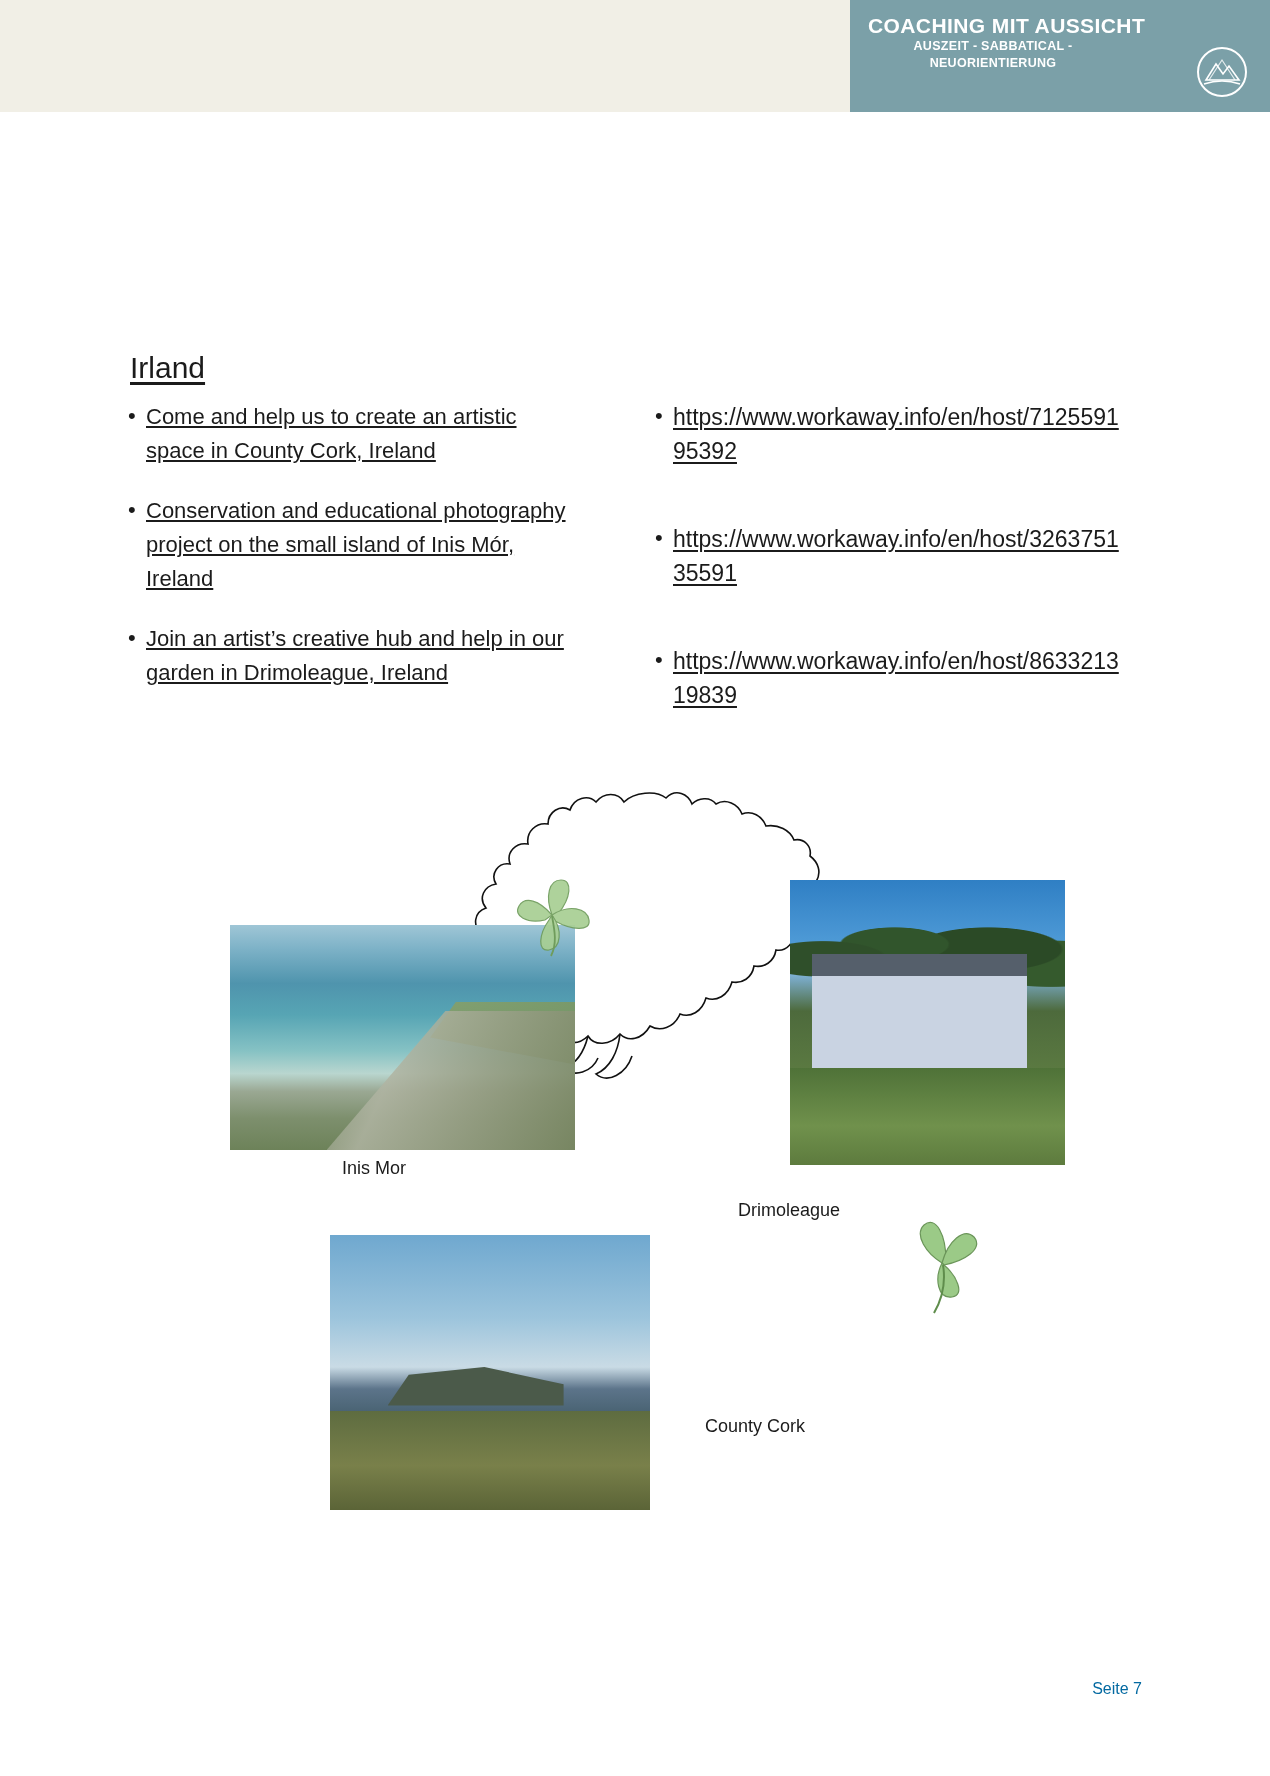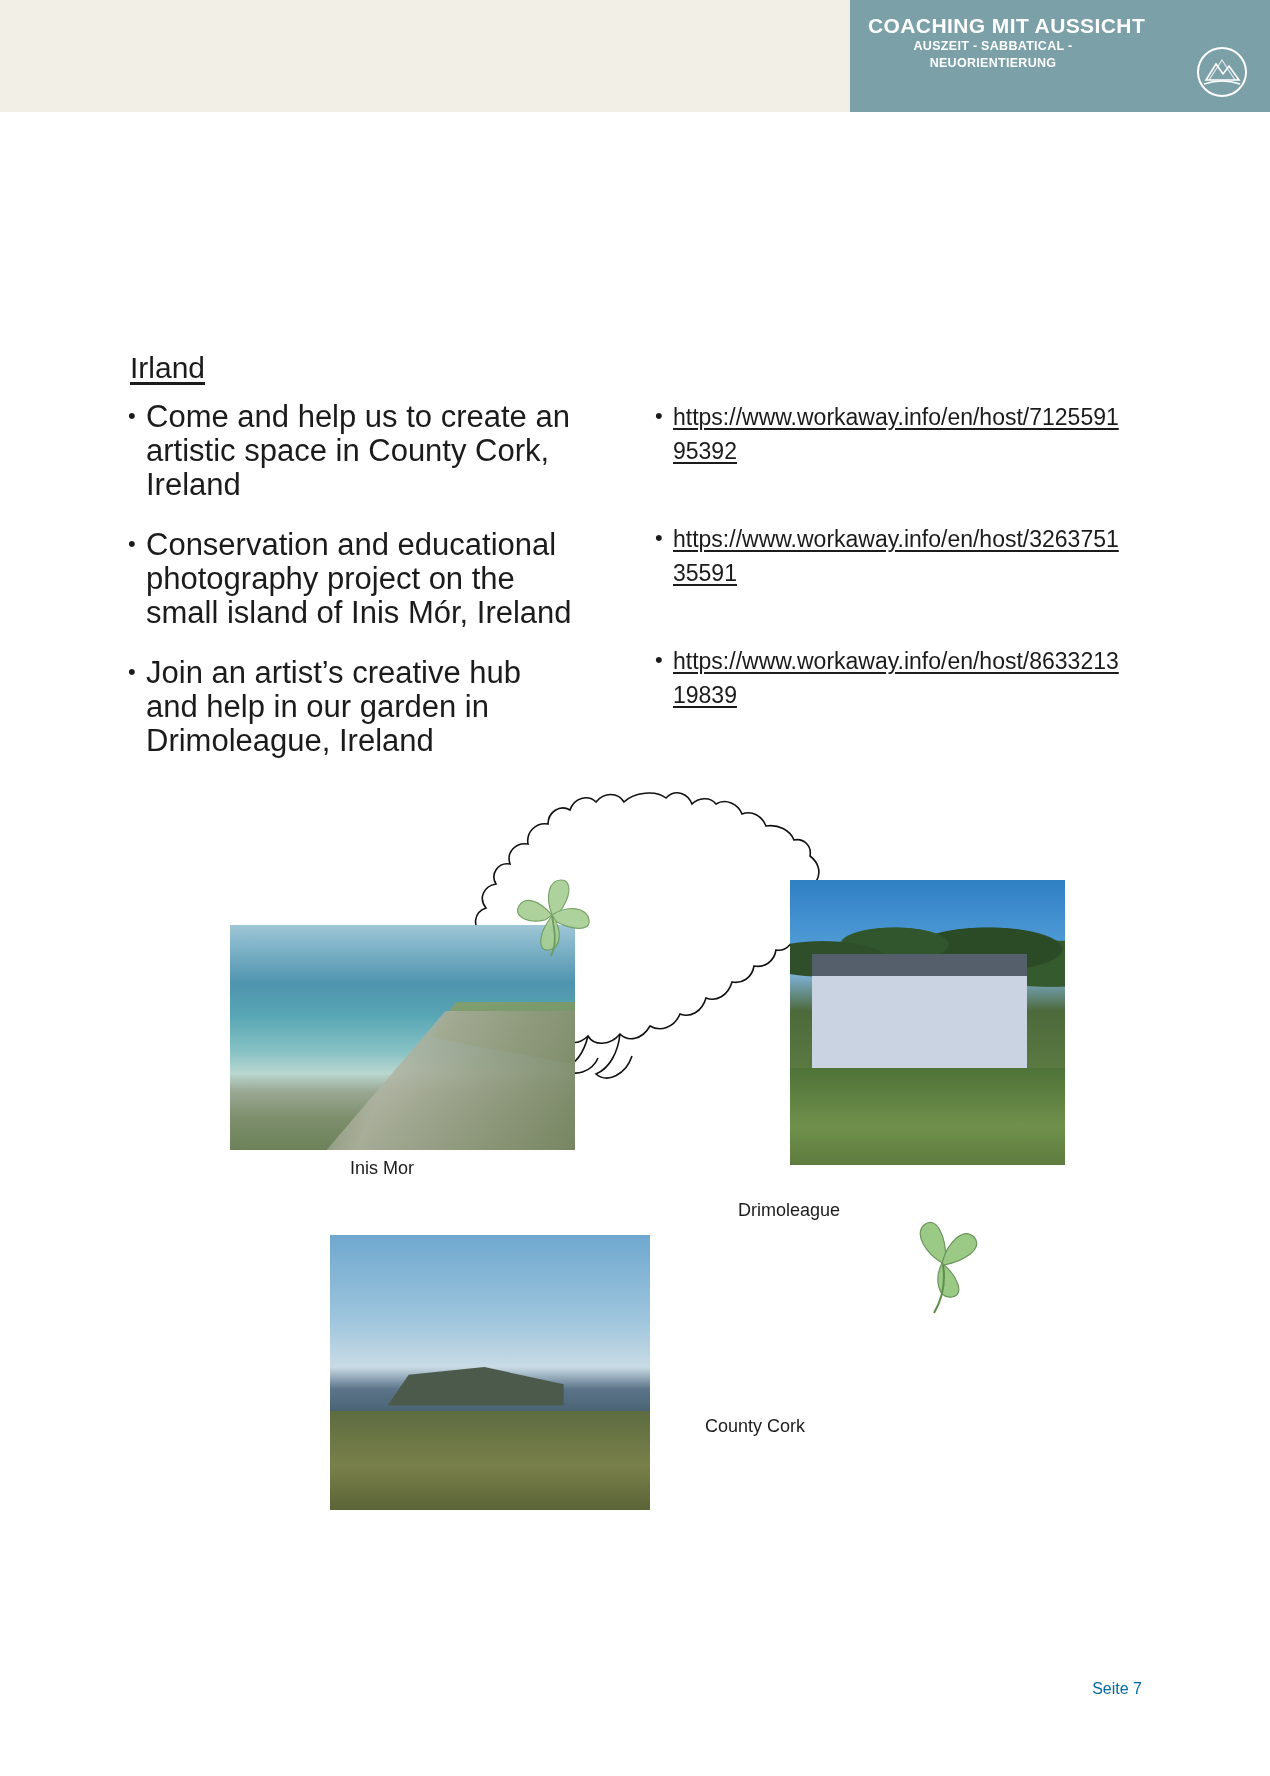--- a/index.html
+++ b/index.html
@@ -86,23 +86,24 @@
     margin-bottom: 28px;
   }
   .bullet-dot {
     flex: 0 0 auto;
     font-size: 22px;
     line-height: 32px;
     color: #1b1b1b;
     width: 18px;
   }
   .bullet-text {
-    font-size: 31px;
+    font-size: 22px;
     line-height: 34px;
     color: #1b1b1b;
+    text-decoration: underline;
   }
   .link-text {
     font-size: 23px;
     line-height: 34px;
     color: #1b1b1b;
     text-decoration: underline;
     text-underline-offset: 3px;
     word-break: break-all;
   }
   .r1 { margin-bottom: 26px; }
@@ -215,21 +216,21 @@
     width: 100%;
     height: 36%;
     background: linear-gradient(180deg, #5e6c40, #79804a 55%, #5b6437 100%);
   }
 
   .caption {
     position: absolute;
     font-size: 18px;
     color: #1b1b1b;
   }
-  .cap-inismor { left: 350px; top: 398px; }
+  .cap-inismor { left: 342px; top: 398px; }
   .cap-drimoleague { left: 738px; top: 440px; }
   .cap-countycork { left: 705px; top: 656px; }
 
   .clover {
     position: absolute;
   }
   .clover-top { left: 495px; top: 100px; }
   .clover-bottom { left: 890px; top: 445px; }
 
   .page-number {

